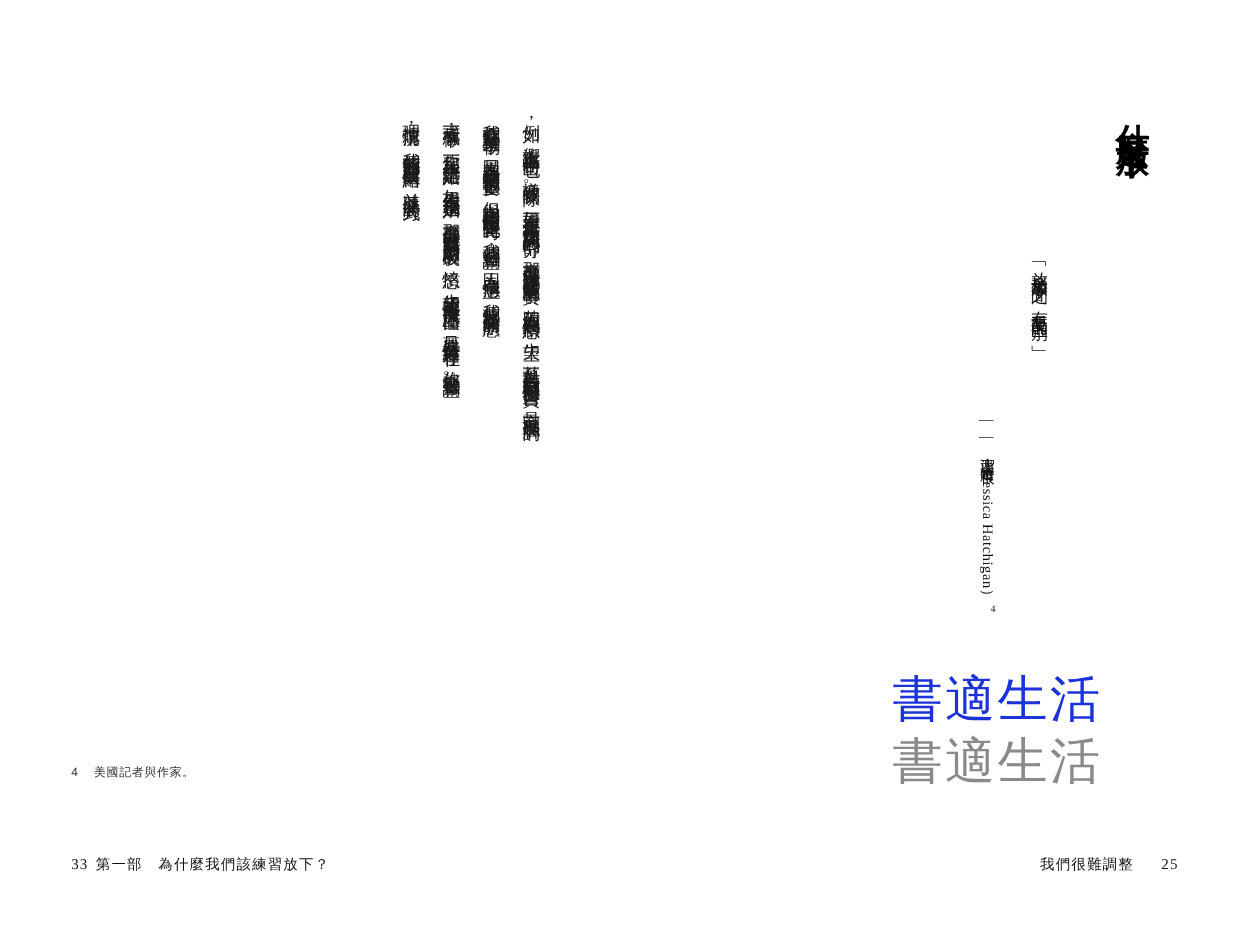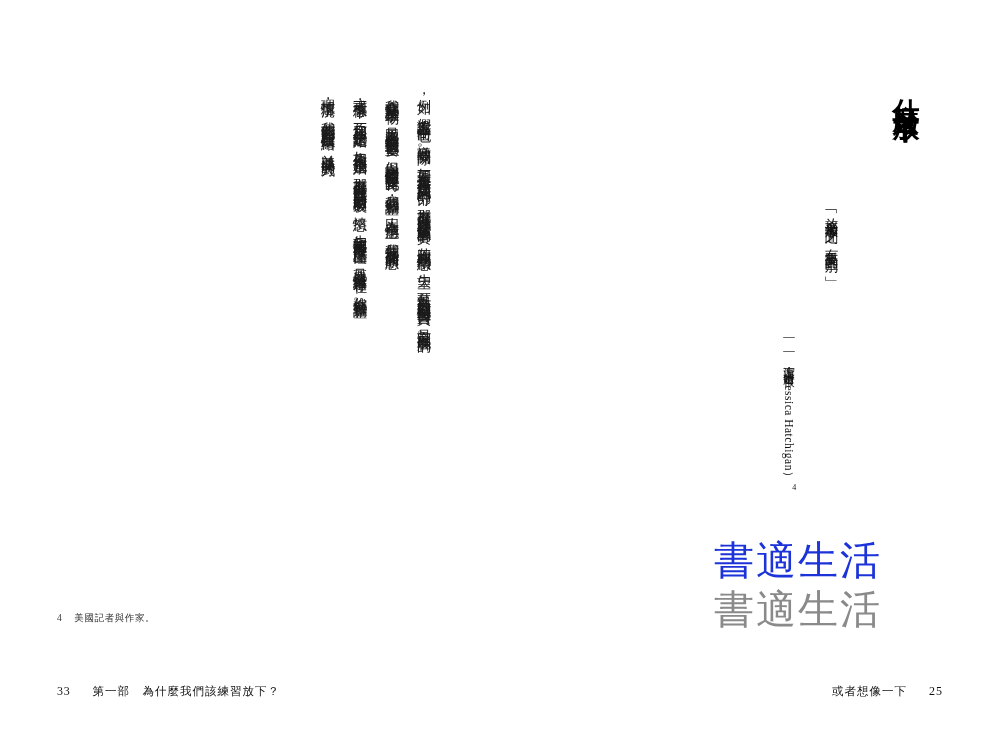--- a/index.html
+++ b/index.html
@@ -65,40 +65,40 @@
   }
 
   
   .footnote {
     position: absolute;
     left: 57px;
     top: 612px;
     font-size: 9.5px;
     color: #333;
     letter-spacing: 0.6px;
-    font-family: Liberation Serif, serif;
+    font-family: Liberation Sans, sans-serif;
   }
   .footnote .fn-num {
     margin-right: 9px;
   }
 
   
   .footer-left {
     position: absolute;
     left: 57px;
     top: 684px;
     font-size: 11.5px;
     color: #111;
     letter-spacing: 0.8px;
     display: flex;
     align-items: baseline;
   }
   .footer-left .pg {
     font-family: "Liberation Serif", serif;
-    margin-right: 22px;
+    margin-right: 6px;
     font-size: 12px;
   }
   .footer-left .ftxt {
     font-size: 11.5px;
     letter-spacing: 1px;
   }
 
   
   .chapter-title {
     position: absolute;
@@ -215,19 +215,19 @@
     <div class="attribution">
       <span>——潔西卡・哈奇根</span><span class="latin">（Jessica Hatchigan）</span><span class="fn-ref">4</span>
     </div>
 
     <div class="logo-block">
       <div class="logo-line logo-blue">書適生活</div>
       <div class="logo-line logo-gray">書適生活</div>
     </div>
 
     <div class="footer-right">
-      <span class="ftxt">或者想像一下</span>
+      <span class="ftxt">我們很難調整</span>
       <span class="pg">25</span>
     </div>
 
   </div>
 
 </div>
 
 </body></html>

